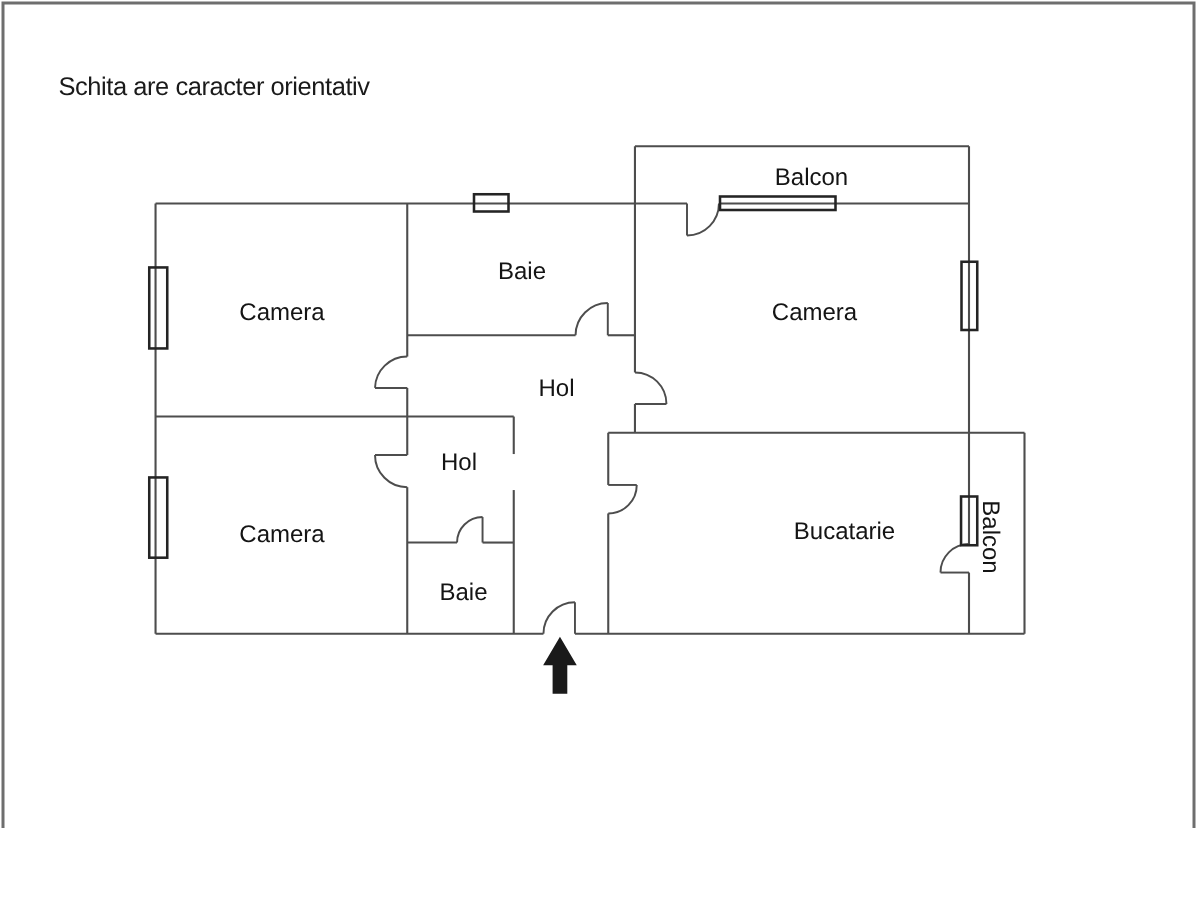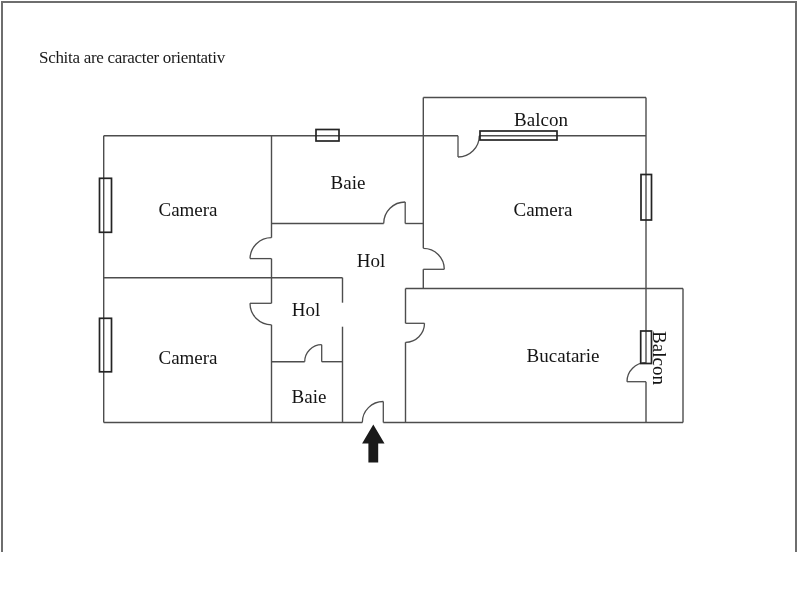--- a/index.html
+++ b/index.html
@@ -1,38 +1,38 @@
 <!DOCTYPE html>
 <html><head>
 <meta charset="utf-8">
 <style>
   html,body { margin:0; padding:0; background:#fff; }
   .page {
     position:relative;
     width:802px; height:552px;
     background:#ffffff;
     overflow:hidden;
-    font-family:Liberation Serif, serif;
+    font-family:Liberation Sans, sans-serif;
   }
   .frame {
     position:absolute; left:1px; top:1px;
     width:792px; height:592px;
     border:2px solid #6e6e6e;
     pointer-events:none;
   }
   .plan-title {
     position:absolute; left:39px; top:48px;
     font-size:17px; letter-spacing:-0.3px;
     color:#1a1a1a; white-space:nowrap;
   }
   .plan-svg { position:absolute; left:0; top:0; }
   .room-label {
     position:absolute;
     transform:translate(-50%,-50%);
-    font-size:19px; color:#141414;
+    font-size:16px; color:#141414;
     white-space:nowrap; line-height:1;
   }
   .room-label.vertical {
     writing-mode:vertical-rl;
   }
 </style>
 </head>
 <body>
 
 <div class="page">

